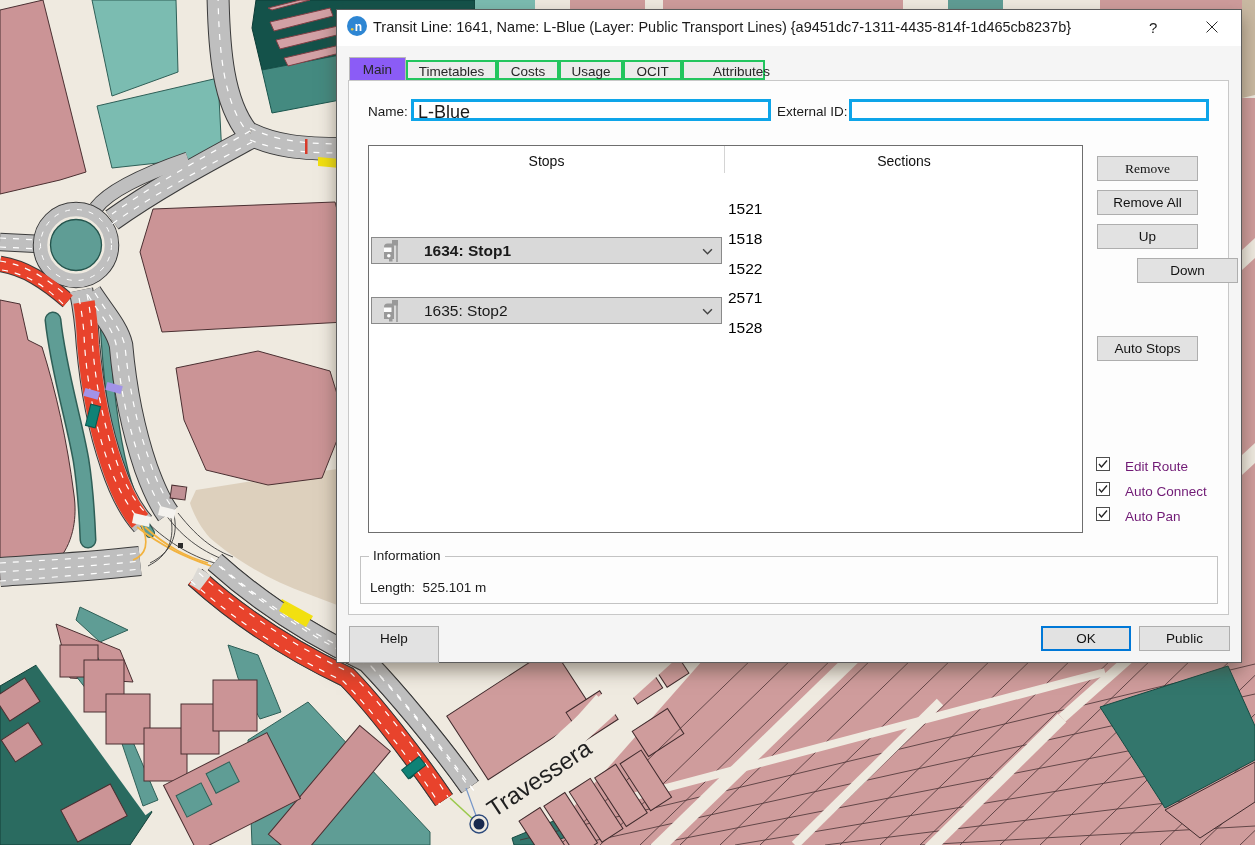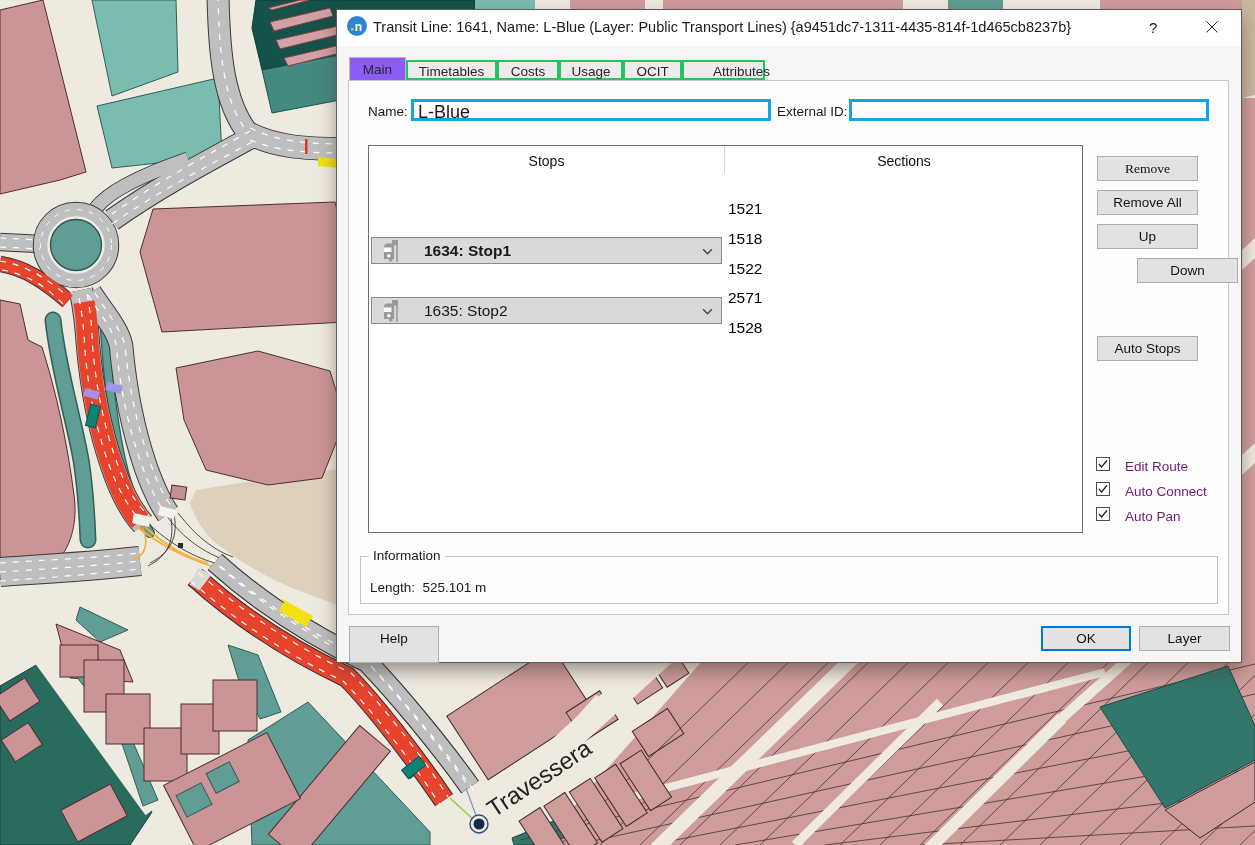--- a/index.html
+++ b/index.html
@@ -365,15 +365,15 @@
           </svg>
         </div>
         <div class="cblbl" style="top:428px;">Auto Pan</div>
     <div id="infogrp">
       <div id="infolbl">Information</div>
       <div class="lbl" style="left:9px;top:23px;">Length:&nbsp; 525.101 m</div>
     </div>
   </div>
   <div class="btn" style="left:12px;top:616px;width:90px;height:37px;">Help</div>
   <div class="btn" style="left:704px;top:616px;width:90px;height:25px;border:2px solid #0078d7;line-height:21px;">OK</div>
-  <div class="btn" style="left:802px;top:616px;width:91px;height:25px;">Layer</div>
+  <div class="btn" style="left:802px;top:616px;width:91px;height:25px;">Public</div>
 </div>
 </div>
 
 </body></html>

